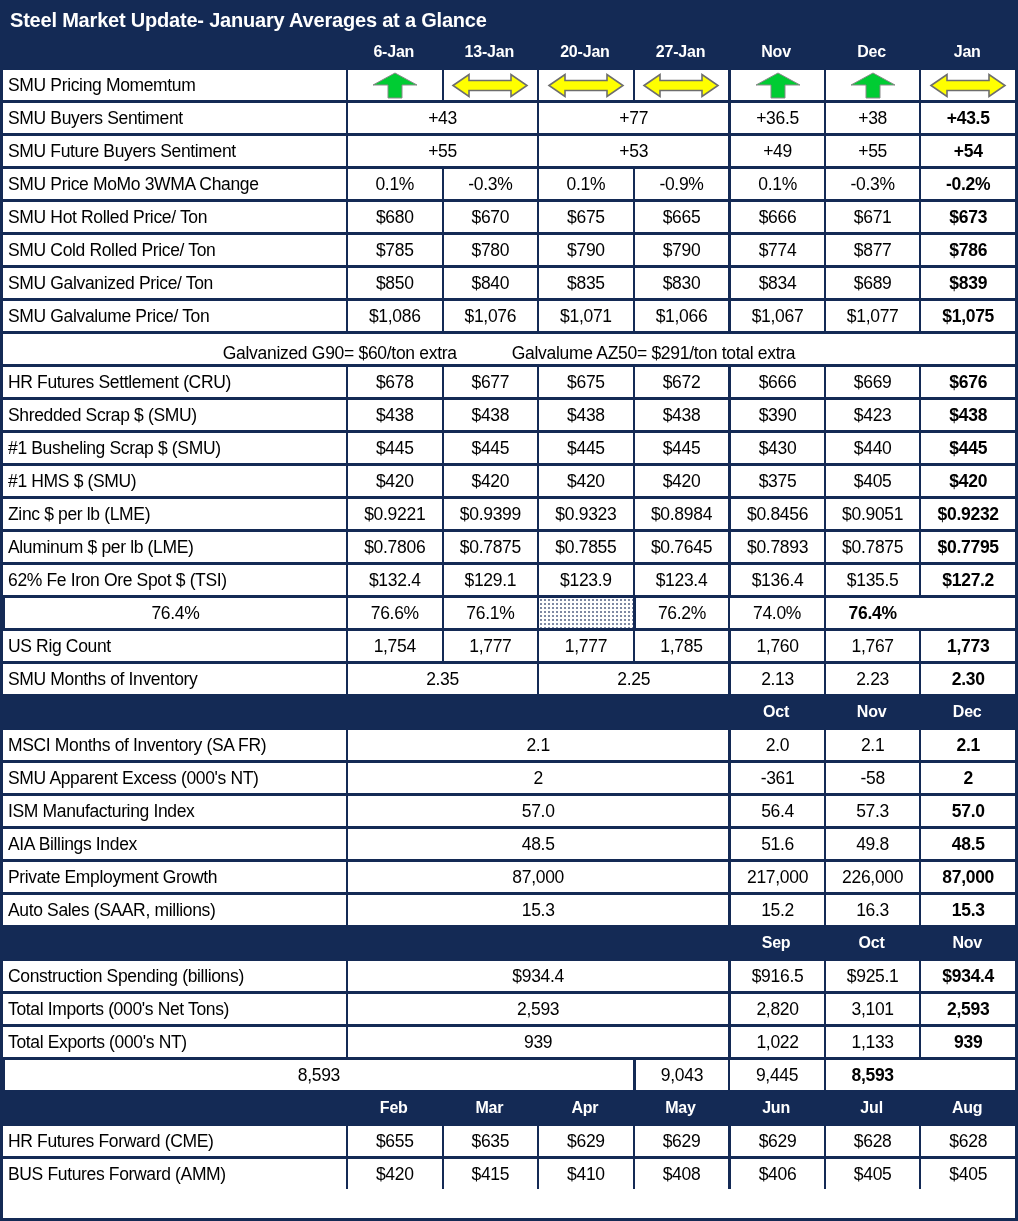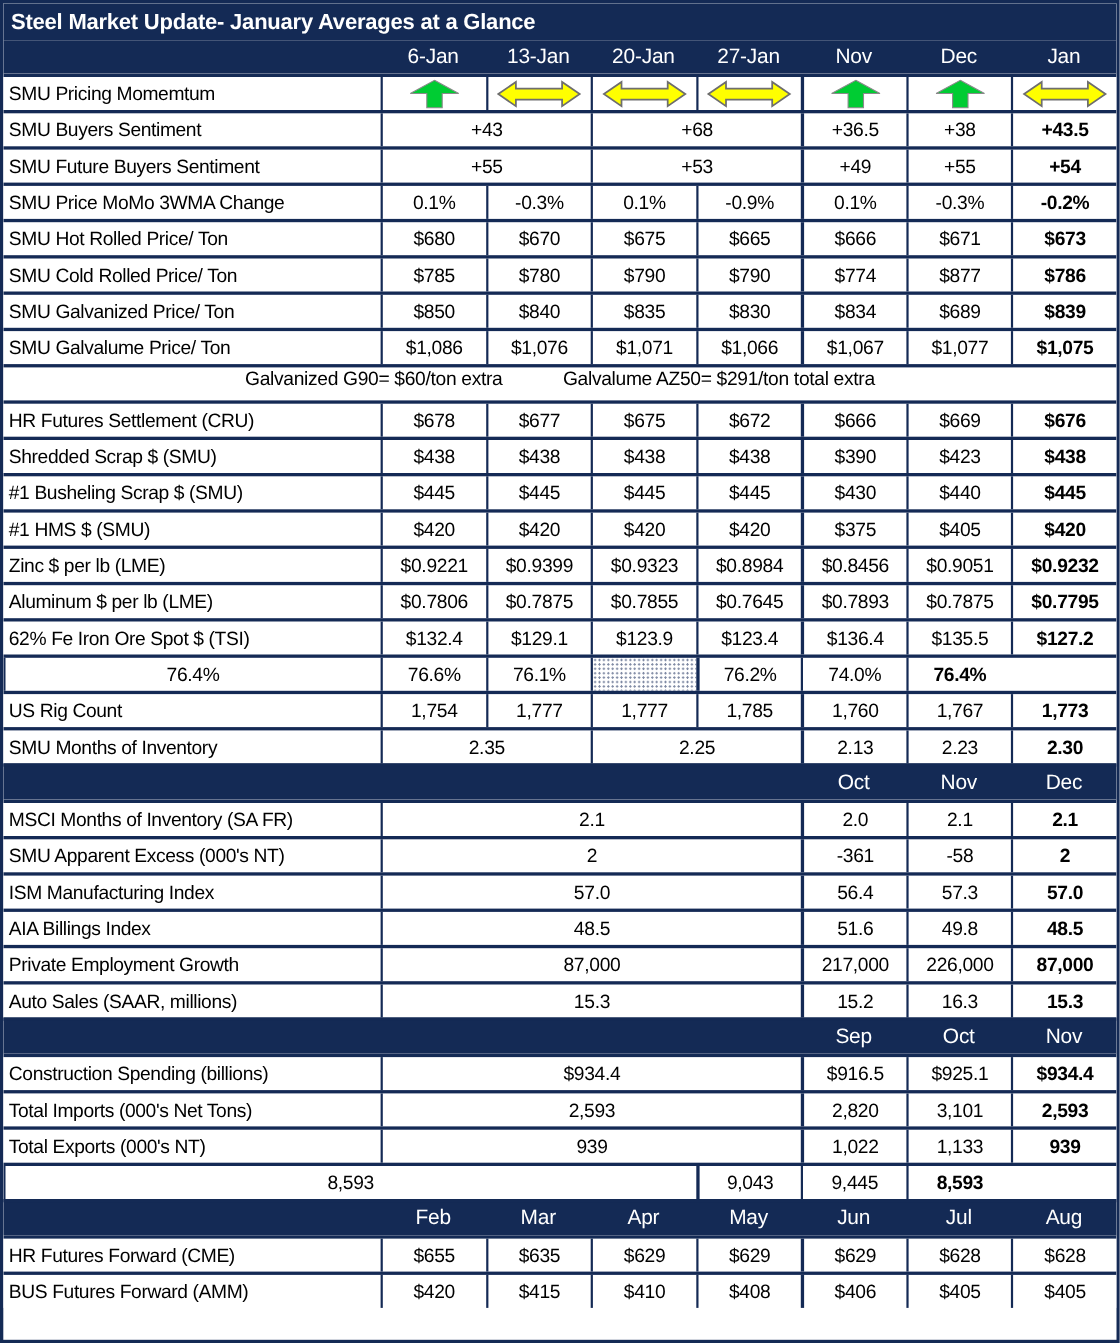--- a/index.html
+++ b/index.html
@@ -20,41 +20,41 @@
     height:34px;box-sizing:border-box;padding:6px 0 0 7px;letter-spacing:-0.2px;
   }
   .row{
     display:grid;grid-template-columns:343px repeat(7,1fr);
     height:33px;box-sizing:border-box;border-top:3px solid var(--navy);
     background:#fff;
   }
   .row.cols{background:var(--navy);border-top:3px solid var(--navy);}
   .row.cols.first{height:30px;border-top:none;}
   .hcell{
-    color:#fff;font-weight:400;font-size:19px;
+    color:#fff;font-weight:700;font-size:16px;
     display:flex;align-items:center;justify-content:center;letter-spacing:-0.2px;
   }
   .lbl{
     font-weight:400;font-size:17.5px;color:#000;letter-spacing:-0.35px;
     display:flex;align-items:center;padding-left:5px;white-space:nowrap;overflow:hidden;
   }
   .val{
     border-left:2px solid var(--navy);
     display:flex;align-items:center;justify-content:center;
     font-size:17.5px;color:#000;letter-spacing:-0.3px;
   }
   .val.sep{border-left-width:3px;}
   .val.strong{font-weight:700;}
   .val.hatch{
     background-image:radial-gradient(#7E89A3 1px,transparent 1.15px);
     background-size:4px 4px;
   }
   .notecell{
     grid-column:1 / -1;
-    display:flex;align-items:flex-start;justify-content:center;gap:55px;
+    display:flex;align-items:flex-end;justify-content:center;gap:55px;
     font-size:17.5px;letter-spacing:-0.3px;white-space:nowrap;
   }
   .footer-row{
     height:29px;box-sizing:border-box;border-top:3px solid var(--navy);
     display:flex;align-items:center;justify-content:flex-end;
     font-weight:700;font-size:18.5px;padding-right:5px;letter-spacing:-0.3px;
     background:#fff;
   }
   .icon-wrap{display:flex;align-items:center;justify-content:center;line-height:0;}
 </style>
@@ -122,21 +122,21 @@
           <span class="icon-wrap">
             <svg width="78" height="27" viewBox="0 0 78 27">
               <path d="M2 13.5 L18 2.5 L18 8.5 L60 8.5 L60 2.5 L76 13.5 L60 24.5 L60 18.5 L18 18.5 L18 24.5 Z" fill="#FFFF00" stroke="#6E6E6E" stroke-width="1.6"></path>
             </svg>
           </span>
         </div>
       </div>
       <div class="row">
         <div class="lbl">SMU Buyers Sentiment</div>
         <div class="val" style="grid-column: span 2;">+43</div>
-        <div class="val" style="grid-column: span 2;">+68</div>
+        <div class="val" style="grid-column: span 2;">+77</div>
         <div class="val sep">+36.5</div>
         <div class="val">+38</div>
         <div class="val strong">+43.5</div>
       </div>
       <div class="row">
         <div class="lbl">SMU Future Buyers Sentiment</div>
         <div class="val" style="grid-column: span 2;">+55</div>
         <div class="val" style="grid-column: span 2;">+53</div>
         <div class="val sep">+49</div>
         <div class="val">+55</div>

